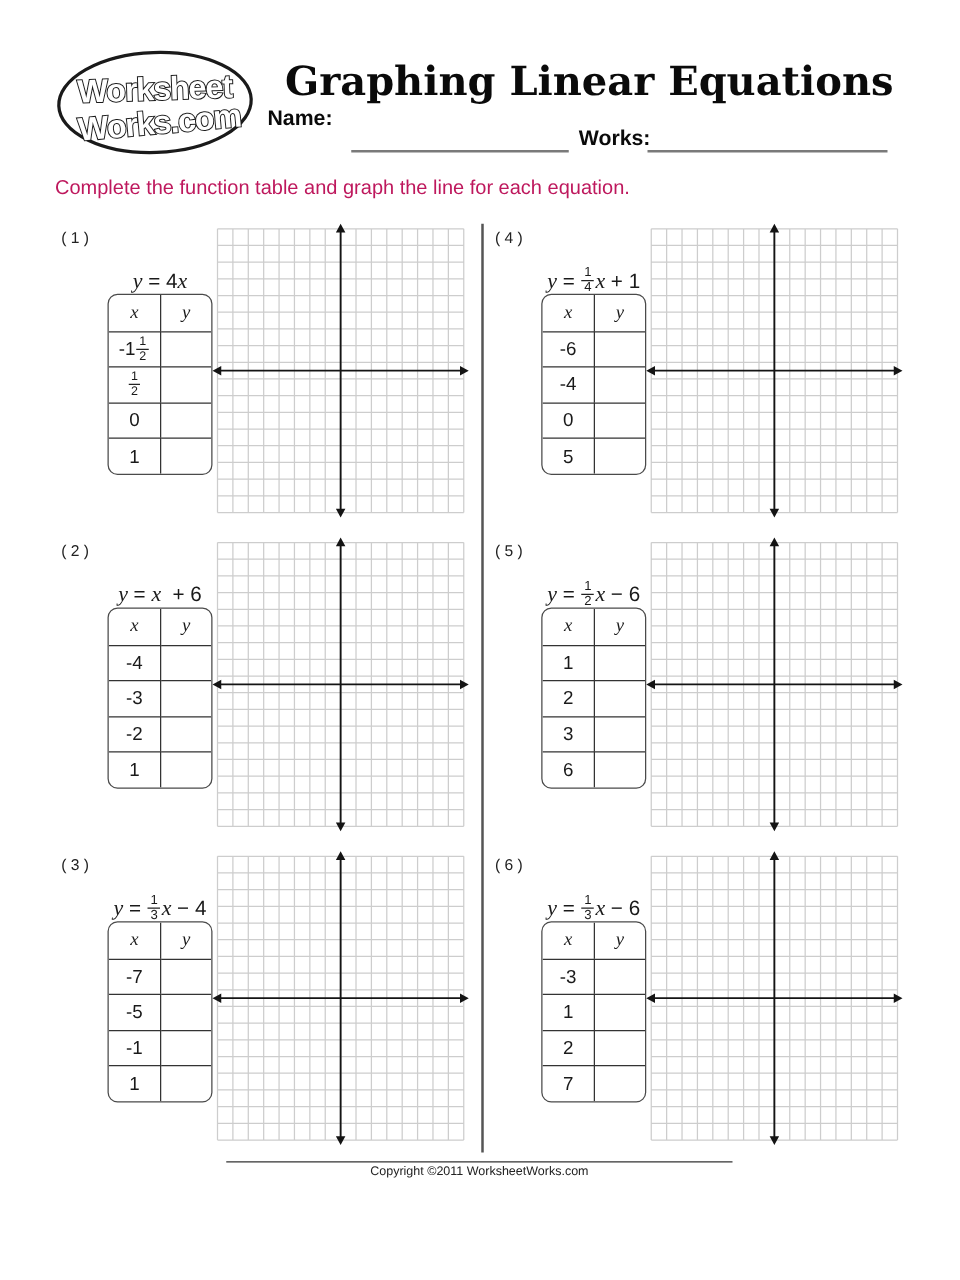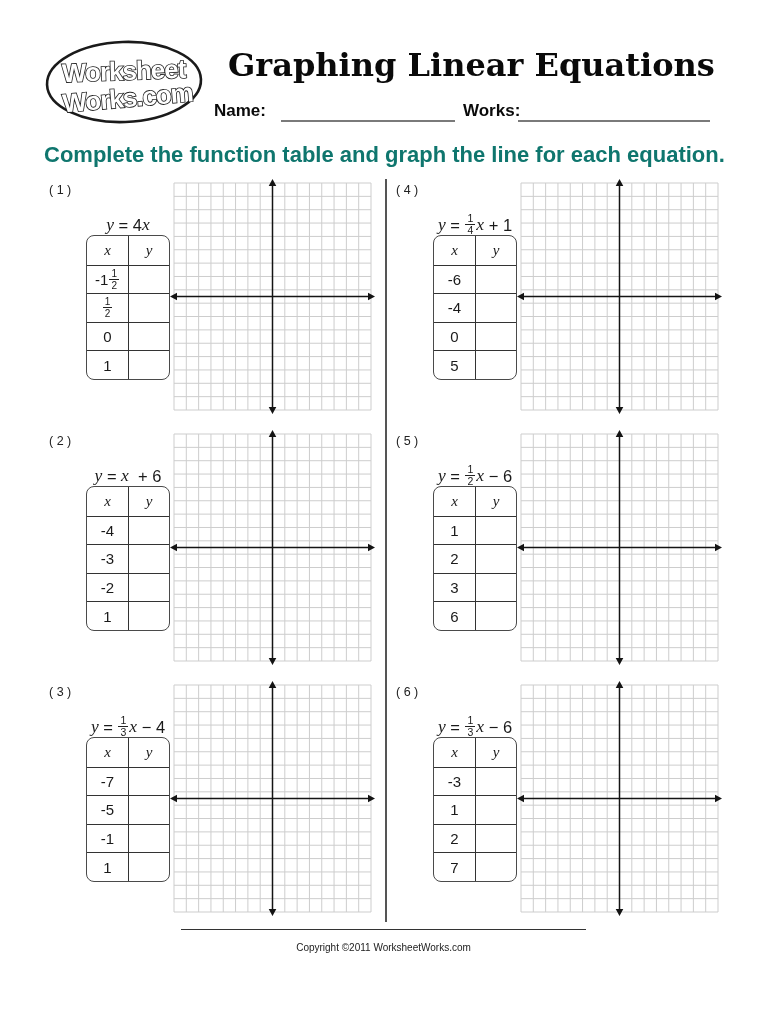--- a/index.html
+++ b/index.html
@@ -9,28 +9,28 @@
     font-family:"Liberation Sans", sans-serif; color:#111; overflow:hidden;
   }
   
   .logo { position:absolute; left:44px; top:38px; }
   .title {
     position:absolute; left:228px; top:46px; width:480px; margin:0;
     font-family:"DejaVu Serif", serif; font-weight:bold;
     font-size:32px; white-space:nowrap; color:#0a0a0a;
   }
   .hdr-label { position:absolute; font-weight:bold; font-size:17px; color:#0a0a0a; }
-  .lbl-name { left:214px; top:101px; }
+  .lbl-name { left:214px; top:85px; }
   .lbl-date { left:463px; top:101px; }
   .write-line { position:absolute; height:0; border-bottom:2px solid #7a7a7a; }
   .line-name { left:281px; top:120px; width:174px; }
   .line-date { left:518px; top:120px; width:192px; }
   .instruction {
     position:absolute; left:44px; top:142px; margin:0;
-    font-size:22px; font-weight:bold; color:#0f766e;
+    font-size:16px; font-weight:normal; color:#be185d;
   }
   
   .problem { position:absolute; width:340px; height:246px; }
   .prob-num { position:absolute; left:4px; top:3px; font-size:12.5px; color:#222; white-space:pre; }
   .equation {
     position:absolute; left:24px; top:24px; width:118px; height:30px;
     display:flex; justify-content:center; align-items:flex-end;
     font-size:16.5px; white-space:pre; color:#1a1a1a; line-height:1.1;
   }
   .eq-var { font-family:"Liberation Serif", serif; font-style:italic; font-size:17.5px; }
@@ -53,21 +53,21 @@
   .ft-head { font-family:"Liberation Serif", serif; font-style:italic; font-size:15px; color:#1a1a1a; }
   .ft-val { font-size:15px; color:#1a1a1a; white-space:nowrap; }
   .ft-val .frac { font-size:10px; transform:translateY(0); }
   .grid { position:absolute; left:129px; top:3px; width:197px; height:227px; }
   .grid svg { overflow:visible; display:block; }
   
   .divider { position:absolute; left:385px; top:179px; width:2px; height:743px; background:#555; }
   .footer-line { position:absolute; left:181px; top:929px; width:405px; border-top:1.8px solid #333; }
   .copyright {
     position:absolute; left:181px; top:932px; width:405px;
-    text-align:center; font-size:10px; color:#222;margin-top:10px;
+    text-align:center; font-size:10px; color:#222;
   }
 </style>
 </head>
 <body>
 
 <div class="page">
 
   <div class="logo">
     <svg width="162" height="92" viewBox="0 0 162 92">
       <g transform="rotate(-2 80 44)">

